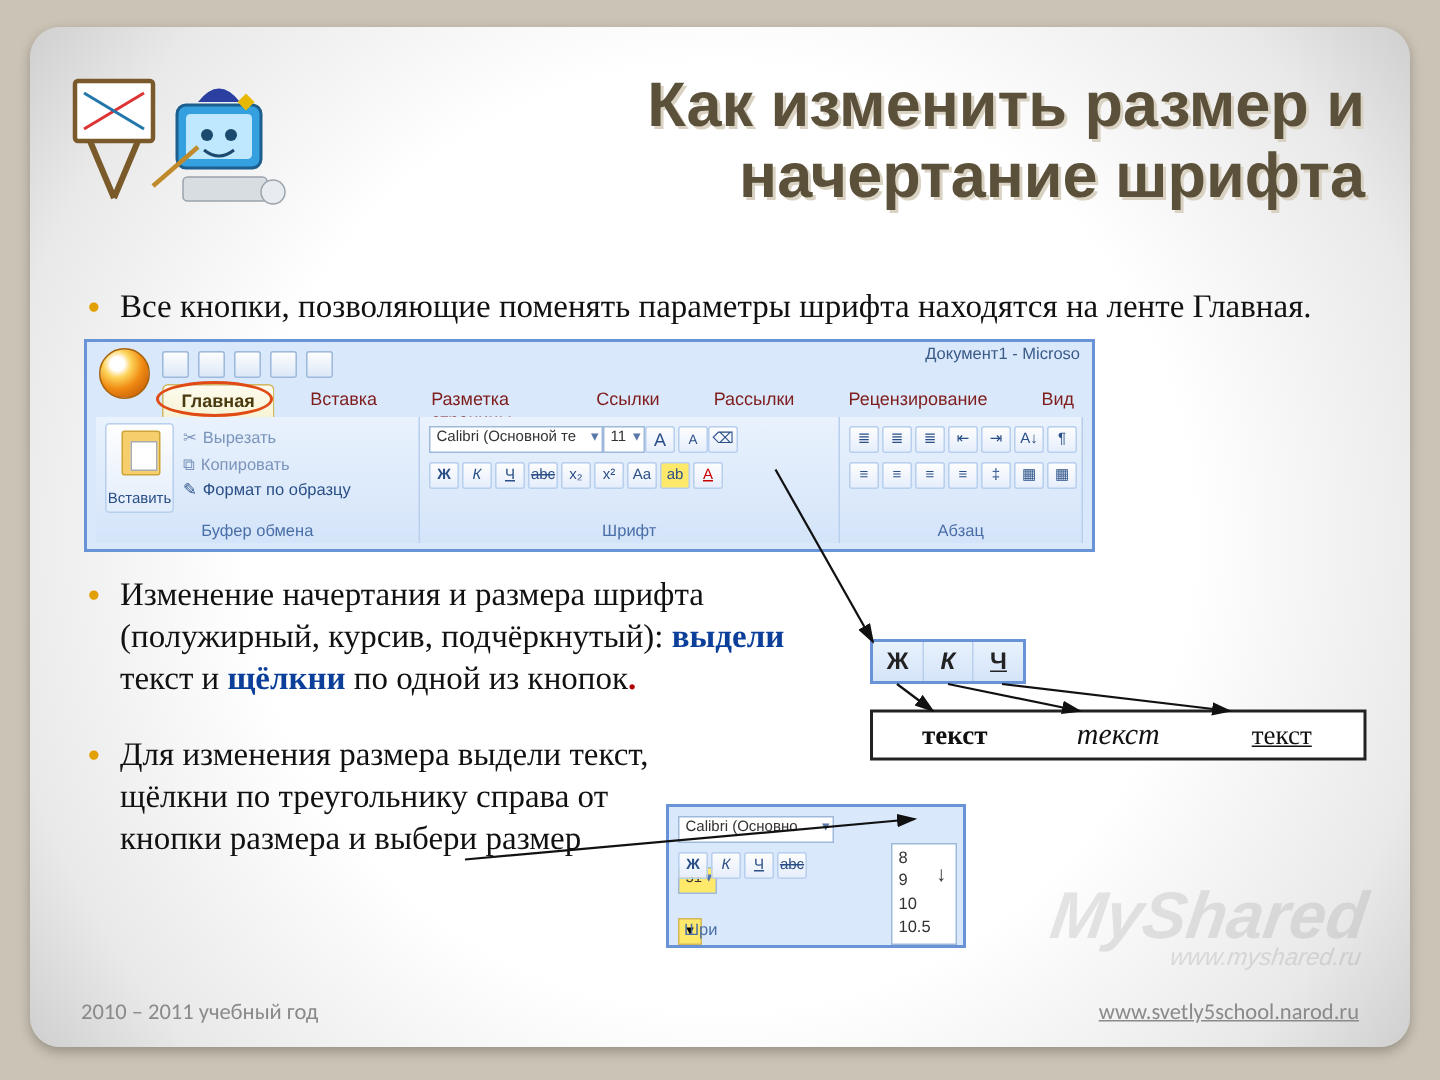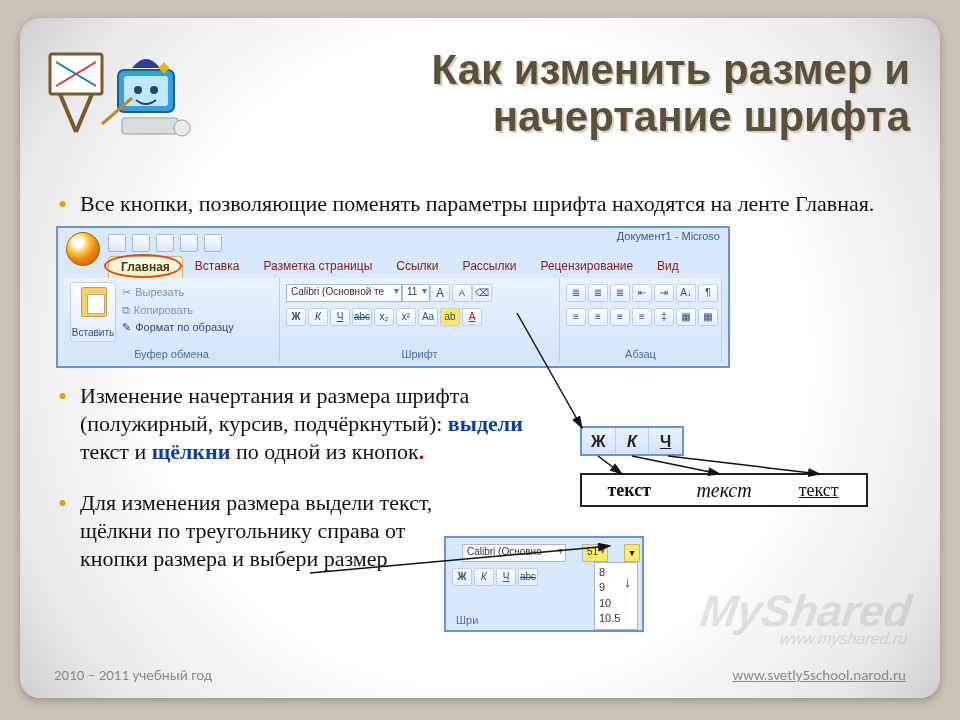--- a/index.html
+++ b/index.html
@@ -44,21 +44,21 @@
     font-size: 12px; color: #3a5a8a;
   }
   .ribbon .titlebar { position: absolute; right: 8px; top: 2px; font-size: 11px; color: #3a5a8a; }
   .ribbon .orb {
     position: absolute; left: 8px; top: 4px; width: 34px; height: 34px; border-radius: 50%;
     background: radial-gradient(circle at 35% 30%, #fff 0 15%, #fdd35a 30%, #f08a12 55%, #b34a07 100%);
     border: 1px solid #a7620a;
   }
   .qa { position: absolute; left: 50px; top: 6px; display: flex; gap: 6px; align-items: center; }
   .qa .btn { width: 18px; height: 18px; background: linear-gradient(#fdfdfd,#dce8f8); border: 1px solid #9fb9da; border-radius: 2px; }
-  .tabs { position: absolute; left: 50px; top: 28px; display: flex; gap: 0; font-size: 12px; }
+  .tabs { position: absolute; left: 50px; top: 28px; display: flex; gap: 12px; font-size: 12px; }
   .tabs span { padding: 3px 12px 4px; color: #7f1d1d; }
   .tabs span.active {
     background: linear-gradient(#fdfbed,#f2eec7);
     border: 1px solid #d3b760; border-bottom: none; border-radius: 4px 4px 0 0;
     color: #4a3a10; font-weight: 600;
   }
   .ribbon .groups { position: absolute; left: 6px; right: 6px; top: 50px; bottom: 4px; display: flex; }
   .grp { border-right: 1px solid #b9cfee; background: linear-gradient(#e9f2fd,#d4e4f9); position: relative; }
   .grp .cap { position: absolute; bottom: 2px; left: 0; right: 0; text-align: center; font-size: 11px; color: #4a6ea7; }
   .g-clip { width: 216px; }
@@ -95,33 +95,33 @@
   .mini-biu {
     position: absolute; left: 560px; top: 408px; width: 104px; height: 30px;
     background: linear-gradient(#e9f2fd,#d4e4f9); border: 2px solid #6893d6;
     display: flex;
   }
   .mini-biu span { flex:1; text-align:center; font: 700 16px Arial; line-height: 28px; border-right:1px solid #b9cfee; color:#222;}
   .mini-biu span:last-child { border-right:none; text-decoration: underline; }
   .mini-biu span.it { font-style: italic; font-weight:700;}
   
   .samples {
-    position: absolute; left: 560px; top: 455px; width: 288px; height: 34px;
+    position: absolute; left: 560px; top: 455px; width: 331px; height: 34px;
     background: #fff; border: 2px solid #222; display: flex;
   }
   .samples span { flex:1; text-align:center; font-size:18px; line-height:30px; color:#111;}
   .samples .s-bold { font-weight:700;}
   .samples .s-ital { font-style: italic; font-family: "Times New Roman", serif; font-size:20px;}
   .samples .s-und { text-decoration: underline;}
   
   .mini-size {
     position: absolute; left: 424px; top: 518px; width: 200px; height: 96px;
     border: 2px solid #6893d6; background: #d9e8fb; font-family: "Segoe UI", Tahoma, Arial, sans-serif;
   }
-  .mini-size .row { position:absolute; left:16px; top:6px; display:flex; gap:16px; }
+  .mini-size .row { position:absolute; left:6px; top:6px; display:flex; gap:16px;flex-direction:column; }
   .mini-size .combo.family { width: 104px; }
   .mini-size .combo.size { width: 26px; background:#ffe96a;}
   .mini-size .dd-btn { width:16px; height:18px; background:#ffe96a; border:1px solid #d3b760; font-size:10px; text-align:center; line-height:16px;}
   .mini-size .row2 { position:absolute; left:6px; top:30px; display:flex; gap:2px;}
   .mini-size .cap2 { position:absolute; left:10px; bottom:4px; font-size:11px; color:#4a6ea7;}
   .mini-size .dropdown {
     position:absolute; left: 148px; top: 24px; width: 44px; height: 68px;
     background:#fff; border:1px solid #9fb9da; font-size:11px; color:#333; line-height:1.4; padding:2px 4px;
   }
   .mini-size .dropdown .arrow { position:absolute; right:6px; top:10px; font-size:14px;}

